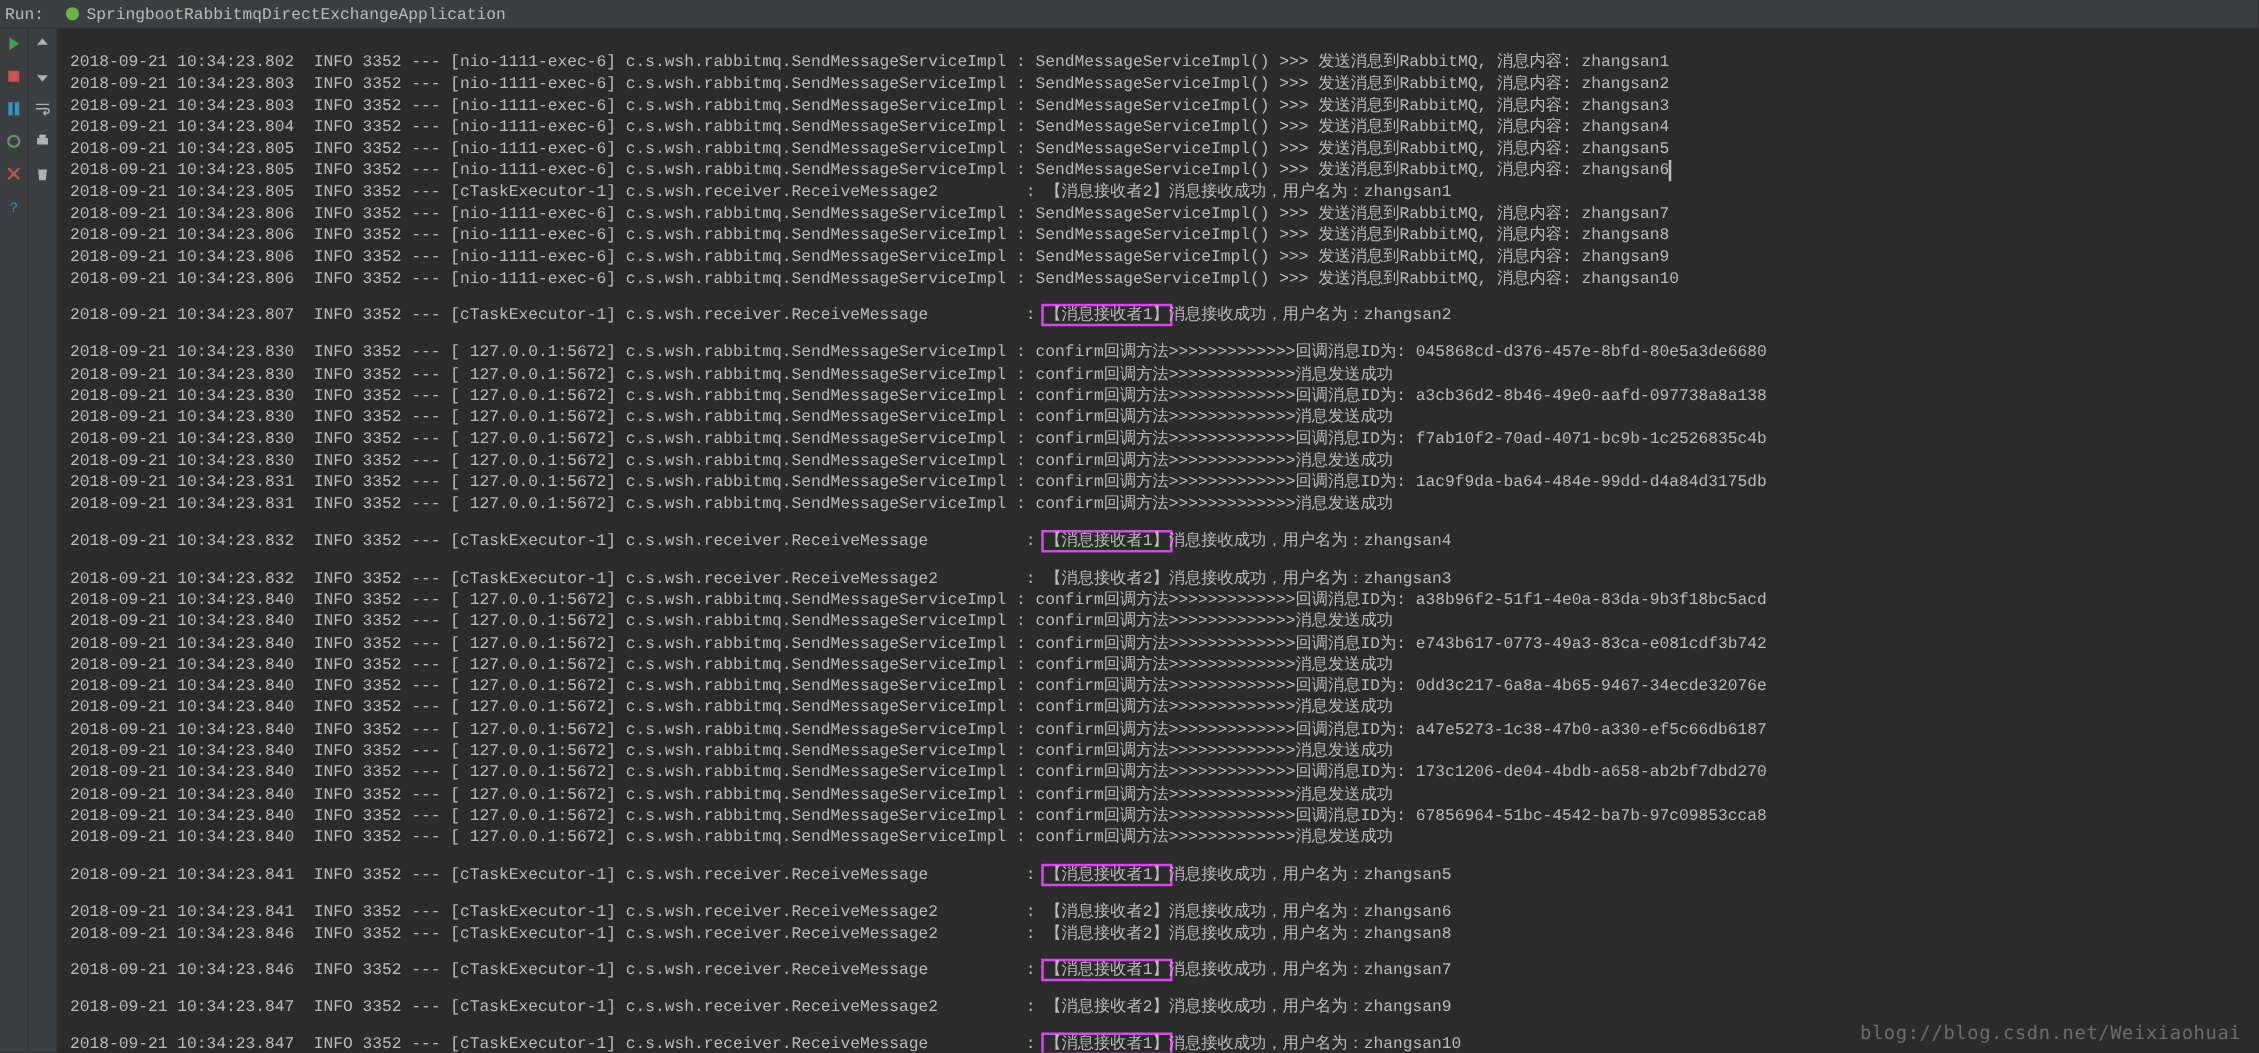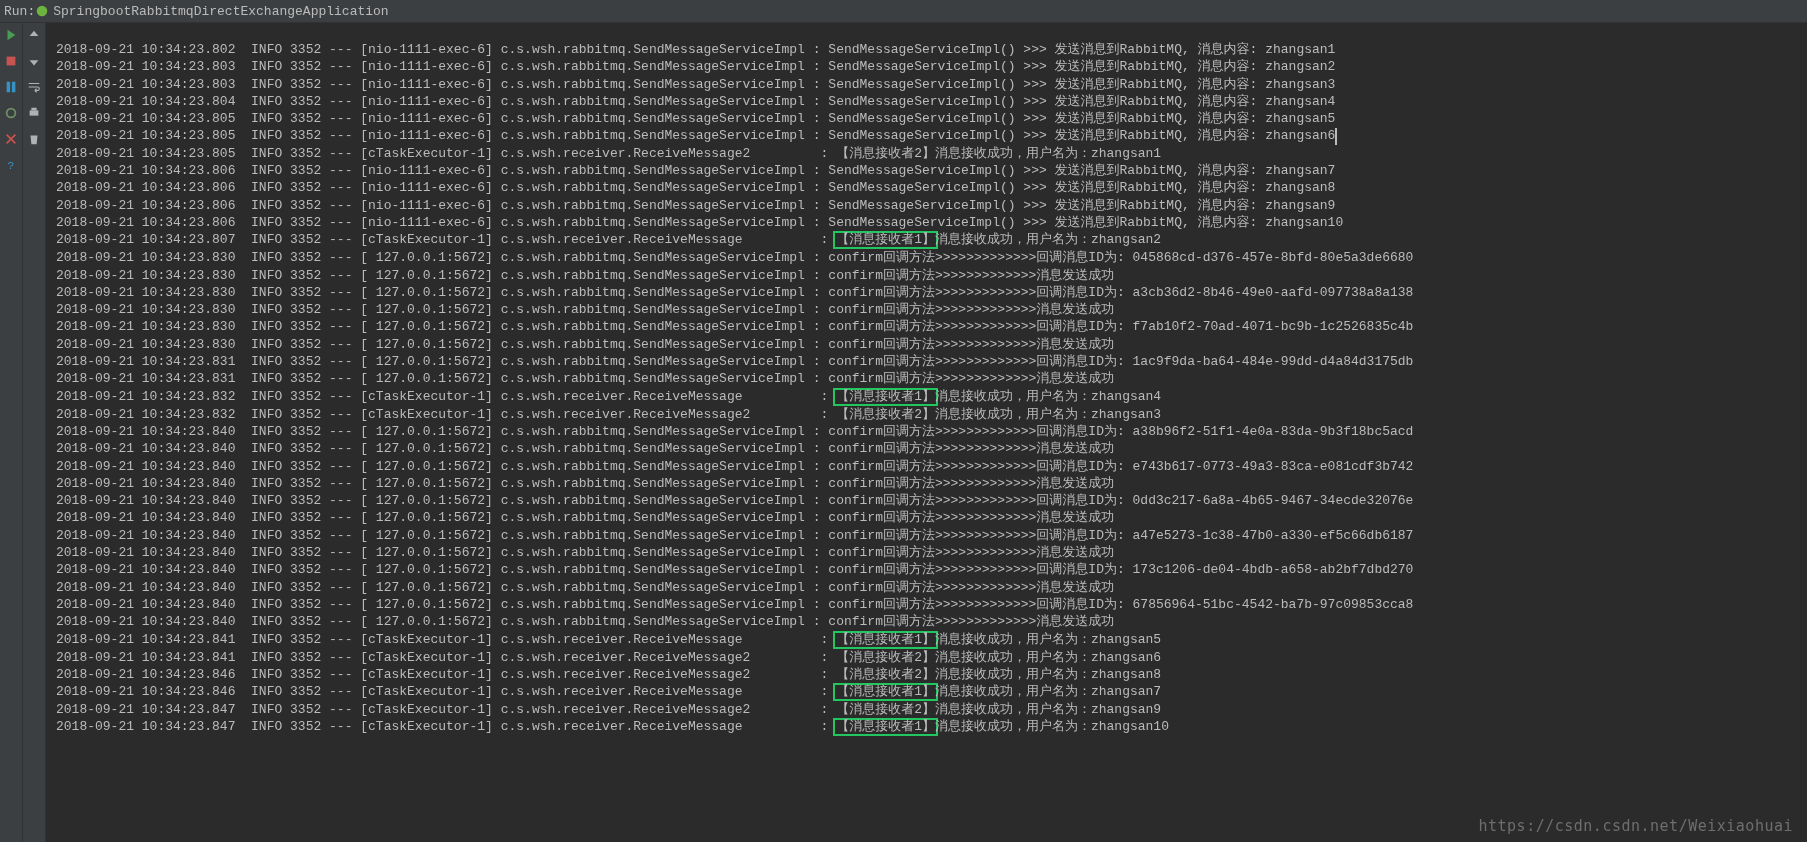--- a/index.html
+++ b/index.html
@@ -1,25 +1,25 @@
 <!DOCTYPE html>
 <html><head>
 <meta charset="utf-8">
 <style>
   html,body{margin:0;padding:0;width:1807px;height:842px;background:#2b2b2b;font-family:Consolas,"Courier New",monospace;font-size:13px;color:#a9b7c6;overflow:hidden;}
   .top-bar{height:22px;background:#3c3f41;border-bottom:1px solid #323232;display:flex;align-items:center;padding-left:4px;color:#bbbbbb;}
-  .top-bar .lbl{margin-right:0;}
+  .top-bar .lbl{margin-right:16px;}
   .top-bar .app-icon{width:14px;height:14px;margin-right:4px;display:inline-flex;align-items:center;justify-content:center;}
   .body-row{display:flex;height:calc(100% - 22px);}
   .col{width:22px;background:#3c3f41;border-right:1px solid #323232;display:flex;flex-direction:column;align-items:center;padding-top:4px;gap:10px;}
   .ico{width:16px;height:16px;display:flex;align-items:center;justify-content:center;cursor:pointer;}
   .ico svg{width:14px;height:14px;}
   .console{flex:1;background:#2b2b2b;overflow:hidden;position:relative;}
   .lines{padding:18px 0 4px 10px;line-height:17.3px;white-space:pre;color:#bbbbbb;}
-  .hl{border:2px solid #22c55e;padding:0 1px;margin:0 -3px;display:inline-block;line-height:14px;}
+  .hl{border:2px solid #d946ef;padding:0 1px;margin:12px -3px;display:inline-block;line-height:14px;}
   .caret{border:1px solid #bbbbbb;display:inline-block;height:15px;vertical-align:middle;}
   .watermark{position:absolute;right:14px;bottom:8px;color:#6e6e6e;font-size:15px;font-family:Consolas,monospace;letter-spacing:0.5px;}
 </style>
 </head>
 <body>
 
 <div class="top-bar">
   <span class="lbl">Run:</span>
   <span class="app-icon">
     <svg viewBox="0 0 16 16">
@@ -88,15 +88,15 @@
       </span>
     <span class="ico">
         <svg viewBox="0 0 16 16">
           <path d="M4 4h8l-1 10H5z" fill="#afb1b3"></path>
         </svg>
       </span>
   </div>
 
   <div class="console">
     <div class="lines" id="lines"><div>2018-09-21 10:34:23.802  INFO 3352 --- [nio-1111-exec-6] c.s.wsh.rabbitmq.SendMessageServiceImpl : SendMessageServiceImpl() &gt;&gt;&gt; 发送消息到RabbitMQ, 消息内容: zhangsan1</div><div>2018-09-21 10:34:23.803  INFO 3352 --- [nio-1111-exec-6] c.s.wsh.rabbitmq.SendMessageServiceImpl : SendMessageServiceImpl() &gt;&gt;&gt; 发送消息到RabbitMQ, 消息内容: zhangsan2</div><div>2018-09-21 10:34:23.803  INFO 3352 --- [nio-1111-exec-6] c.s.wsh.rabbitmq.SendMessageServiceImpl : SendMessageServiceImpl() &gt;&gt;&gt; 发送消息到RabbitMQ, 消息内容: zhangsan3</div><div>2018-09-21 10:34:23.804  INFO 3352 --- [nio-1111-exec-6] c.s.wsh.rabbitmq.SendMessageServiceImpl : SendMessageServiceImpl() &gt;&gt;&gt; 发送消息到RabbitMQ, 消息内容: zhangsan4</div><div>2018-09-21 10:34:23.805  INFO 3352 --- [nio-1111-exec-6] c.s.wsh.rabbitmq.SendMessageServiceImpl : SendMessageServiceImpl() &gt;&gt;&gt; 发送消息到RabbitMQ, 消息内容: zhangsan5</div><div>2018-09-21 10:34:23.805  INFO 3352 --- [nio-1111-exec-6] c.s.wsh.rabbitmq.SendMessageServiceImpl : SendMessageServiceImpl() &gt;&gt;&gt; 发送消息到RabbitMQ, 消息内容: zhangsan6<span class="caret"></span></div><div>2018-09-21 10:34:23.805  INFO 3352 --- [cTaskExecutor-1] c.s.wsh.receiver.ReceiveMessage2         : 【消息接收者2】消息接收成功，用户名为：zhangsan1</div><div>2018-09-21 10:34:23.806  INFO 3352 --- [nio-1111-exec-6] c.s.wsh.rabbitmq.SendMessageServiceImpl : SendMessageServiceImpl() &gt;&gt;&gt; 发送消息到RabbitMQ, 消息内容: zhangsan7</div><div>2018-09-21 10:34:23.806  INFO 3352 --- [nio-1111-exec-6] c.s.wsh.rabbitmq.SendMessageServiceImpl : SendMessageServiceImpl() &gt;&gt;&gt; 发送消息到RabbitMQ, 消息内容: zhangsan8</div><div>2018-09-21 10:34:23.806  INFO 3352 --- [nio-1111-exec-6] c.s.wsh.rabbitmq.SendMessageServiceImpl : SendMessageServiceImpl() &gt;&gt;&gt; 发送消息到RabbitMQ, 消息内容: zhangsan9</div><div>2018-09-21 10:34:23.806  INFO 3352 --- [nio-1111-exec-6] c.s.wsh.rabbitmq.SendMessageServiceImpl : SendMessageServiceImpl() &gt;&gt;&gt; 发送消息到RabbitMQ, 消息内容: zhangsan10</div><div>2018-09-21 10:34:23.807  INFO 3352 --- [cTaskExecutor-1] c.s.wsh.receiver.ReceiveMessage          : <span class="hl">【消息接收者1】</span>消息接收成功，用户名为：zhangsan2</div><div>2018-09-21 10:34:23.830  INFO 3352 --- [ 127.0.0.1:5672] c.s.wsh.rabbitmq.SendMessageServiceImpl : confirm回调方法&gt;&gt;&gt;&gt;&gt;&gt;&gt;&gt;&gt;&gt;&gt;&gt;&gt;回调消息ID为: 045868cd-d376-457e-8bfd-80e5a3de6680</div><div>2018-09-21 10:34:23.830  INFO 3352 --- [ 127.0.0.1:5672] c.s.wsh.rabbitmq.SendMessageServiceImpl : confirm回调方法&gt;&gt;&gt;&gt;&gt;&gt;&gt;&gt;&gt;&gt;&gt;&gt;&gt;消息发送成功</div><div>2018-09-21 10:34:23.830  INFO 3352 --- [ 127.0.0.1:5672] c.s.wsh.rabbitmq.SendMessageServiceImpl : confirm回调方法&gt;&gt;&gt;&gt;&gt;&gt;&gt;&gt;&gt;&gt;&gt;&gt;&gt;回调消息ID为: a3cb36d2-8b46-49e0-aafd-097738a8a138</div><div>2018-09-21 10:34:23.830  INFO 3352 --- [ 127.0.0.1:5672] c.s.wsh.rabbitmq.SendMessageServiceImpl : confirm回调方法&gt;&gt;&gt;&gt;&gt;&gt;&gt;&gt;&gt;&gt;&gt;&gt;&gt;消息发送成功</div><div>2018-09-21 10:34:23.830  INFO 3352 --- [ 127.0.0.1:5672] c.s.wsh.rabbitmq.SendMessageServiceImpl : confirm回调方法&gt;&gt;&gt;&gt;&gt;&gt;&gt;&gt;&gt;&gt;&gt;&gt;&gt;回调消息ID为: f7ab10f2-70ad-4071-bc9b-1c2526835c4b</div><div>2018-09-21 10:34:23.830  INFO 3352 --- [ 127.0.0.1:5672] c.s.wsh.rabbitmq.SendMessageServiceImpl : confirm回调方法&gt;&gt;&gt;&gt;&gt;&gt;&gt;&gt;&gt;&gt;&gt;&gt;&gt;消息发送成功</div><div>2018-09-21 10:34:23.831  INFO 3352 --- [ 127.0.0.1:5672] c.s.wsh.rabbitmq.SendMessageServiceImpl : confirm回调方法&gt;&gt;&gt;&gt;&gt;&gt;&gt;&gt;&gt;&gt;&gt;&gt;&gt;回调消息ID为: 1ac9f9da-ba64-484e-99dd-d4a84d3175db</div><div>2018-09-21 10:34:23.831  INFO 3352 --- [ 127.0.0.1:5672] c.s.wsh.rabbitmq.SendMessageServiceImpl : confirm回调方法&gt;&gt;&gt;&gt;&gt;&gt;&gt;&gt;&gt;&gt;&gt;&gt;&gt;消息发送成功</div><div>2018-09-21 10:34:23.832  INFO 3352 --- [cTaskExecutor-1] c.s.wsh.receiver.ReceiveMessage          : <span class="hl">【消息接收者1】</span>消息接收成功，用户名为：zhangsan4</div><div>2018-09-21 10:34:23.832  INFO 3352 --- [cTaskExecutor-1] c.s.wsh.receiver.ReceiveMessage2         : 【消息接收者2】消息接收成功，用户名为：zhangsan3</div><div>2018-09-21 10:34:23.840  INFO 3352 --- [ 127.0.0.1:5672] c.s.wsh.rabbitmq.SendMessageServiceImpl : confirm回调方法&gt;&gt;&gt;&gt;&gt;&gt;&gt;&gt;&gt;&gt;&gt;&gt;&gt;回调消息ID为: a38b96f2-51f1-4e0a-83da-9b3f18bc5acd</div><div>2018-09-21 10:34:23.840  INFO 3352 --- [ 127.0.0.1:5672] c.s.wsh.rabbitmq.SendMessageServiceImpl : confirm回调方法&gt;&gt;&gt;&gt;&gt;&gt;&gt;&gt;&gt;&gt;&gt;&gt;&gt;消息发送成功</div><div>2018-09-21 10:34:23.840  INFO 3352 --- [ 127.0.0.1:5672] c.s.wsh.rabbitmq.SendMessageServiceImpl : confirm回调方法&gt;&gt;&gt;&gt;&gt;&gt;&gt;&gt;&gt;&gt;&gt;&gt;&gt;回调消息ID为: e743b617-0773-49a3-83ca-e081cdf3b742</div><div>2018-09-21 10:34:23.840  INFO 3352 --- [ 127.0.0.1:5672] c.s.wsh.rabbitmq.SendMessageServiceImpl : confirm回调方法&gt;&gt;&gt;&gt;&gt;&gt;&gt;&gt;&gt;&gt;&gt;&gt;&gt;消息发送成功</div><div>2018-09-21 10:34:23.840  INFO 3352 --- [ 127.0.0.1:5672] c.s.wsh.rabbitmq.SendMessageServiceImpl : confirm回调方法&gt;&gt;&gt;&gt;&gt;&gt;&gt;&gt;&gt;&gt;&gt;&gt;&gt;回调消息ID为: 0dd3c217-6a8a-4b65-9467-34ecde32076e</div><div>2018-09-21 10:34:23.840  INFO 3352 --- [ 127.0.0.1:5672] c.s.wsh.rabbitmq.SendMessageServiceImpl : confirm回调方法&gt;&gt;&gt;&gt;&gt;&gt;&gt;&gt;&gt;&gt;&gt;&gt;&gt;消息发送成功</div><div>2018-09-21 10:34:23.840  INFO 3352 --- [ 127.0.0.1:5672] c.s.wsh.rabbitmq.SendMessageServiceImpl : confirm回调方法&gt;&gt;&gt;&gt;&gt;&gt;&gt;&gt;&gt;&gt;&gt;&gt;&gt;回调消息ID为: a47e5273-1c38-47b0-a330-ef5c66db6187</div><div>2018-09-21 10:34:23.840  INFO 3352 --- [ 127.0.0.1:5672] c.s.wsh.rabbitmq.SendMessageServiceImpl : confirm回调方法&gt;&gt;&gt;&gt;&gt;&gt;&gt;&gt;&gt;&gt;&gt;&gt;&gt;消息发送成功</div><div>2018-09-21 10:34:23.840  INFO 3352 --- [ 127.0.0.1:5672] c.s.wsh.rabbitmq.SendMessageServiceImpl : confirm回调方法&gt;&gt;&gt;&gt;&gt;&gt;&gt;&gt;&gt;&gt;&gt;&gt;&gt;回调消息ID为: 173c1206-de04-4bdb-a658-ab2bf7dbd270</div><div>2018-09-21 10:34:23.840  INFO 3352 --- [ 127.0.0.1:5672] c.s.wsh.rabbitmq.SendMessageServiceImpl : confirm回调方法&gt;&gt;&gt;&gt;&gt;&gt;&gt;&gt;&gt;&gt;&gt;&gt;&gt;消息发送成功</div><div>2018-09-21 10:34:23.840  INFO 3352 --- [ 127.0.0.1:5672] c.s.wsh.rabbitmq.SendMessageServiceImpl : confirm回调方法&gt;&gt;&gt;&gt;&gt;&gt;&gt;&gt;&gt;&gt;&gt;&gt;&gt;回调消息ID为: 67856964-51bc-4542-ba7b-97c09853cca8</div><div>2018-09-21 10:34:23.840  INFO 3352 --- [ 127.0.0.1:5672] c.s.wsh.rabbitmq.SendMessageServiceImpl : confirm回调方法&gt;&gt;&gt;&gt;&gt;&gt;&gt;&gt;&gt;&gt;&gt;&gt;&gt;消息发送成功</div><div>2018-09-21 10:34:23.841  INFO 3352 --- [cTaskExecutor-1] c.s.wsh.receiver.ReceiveMessage          : <span class="hl">【消息接收者1】</span>消息接收成功，用户名为：zhangsan5</div><div>2018-09-21 10:34:23.841  INFO 3352 --- [cTaskExecutor-1] c.s.wsh.receiver.ReceiveMessage2         : 【消息接收者2】消息接收成功，用户名为：zhangsan6</div><div>2018-09-21 10:34:23.846  INFO 3352 --- [cTaskExecutor-1] c.s.wsh.receiver.ReceiveMessage2         : 【消息接收者2】消息接收成功，用户名为：zhangsan8</div><div>2018-09-21 10:34:23.846  INFO 3352 --- [cTaskExecutor-1] c.s.wsh.receiver.ReceiveMessage          : <span class="hl">【消息接收者1】</span>消息接收成功，用户名为：zhangsan7</div><div>2018-09-21 10:34:23.847  INFO 3352 --- [cTaskExecutor-1] c.s.wsh.receiver.ReceiveMessage2         : 【消息接收者2】消息接收成功，用户名为：zhangsan9</div><div>2018-09-21 10:34:23.847  INFO 3352 --- [cTaskExecutor-1] c.s.wsh.receiver.ReceiveMessage          : <span class="hl">【消息接收者1】</span>消息接收成功，用户名为：zhangsan10</div></div>
-    <div class="watermark">https://csdn.csdn.net/Weixiaohuai</div>
+    <div class="watermark">blog://blog.csdn.net/Weixiaohuai</div>
   </div>
 </div>
 
 </body></html>

